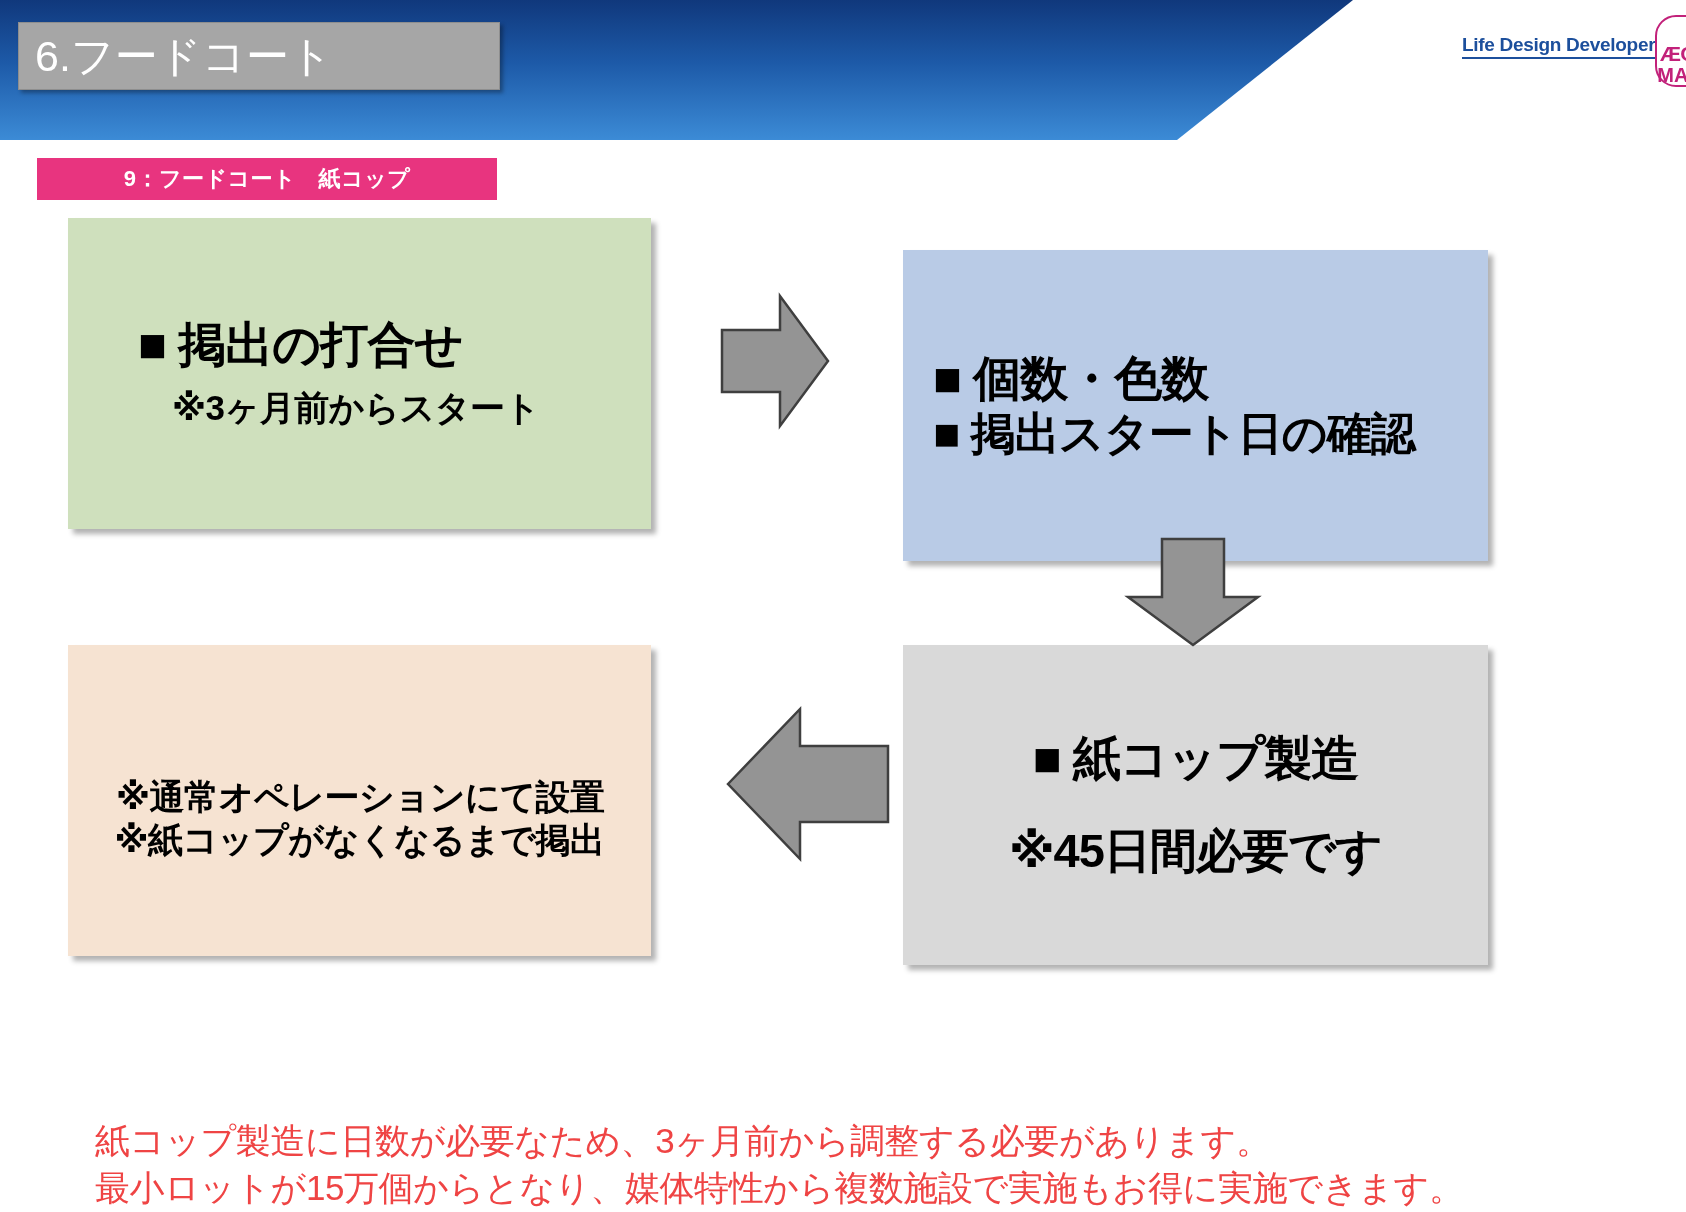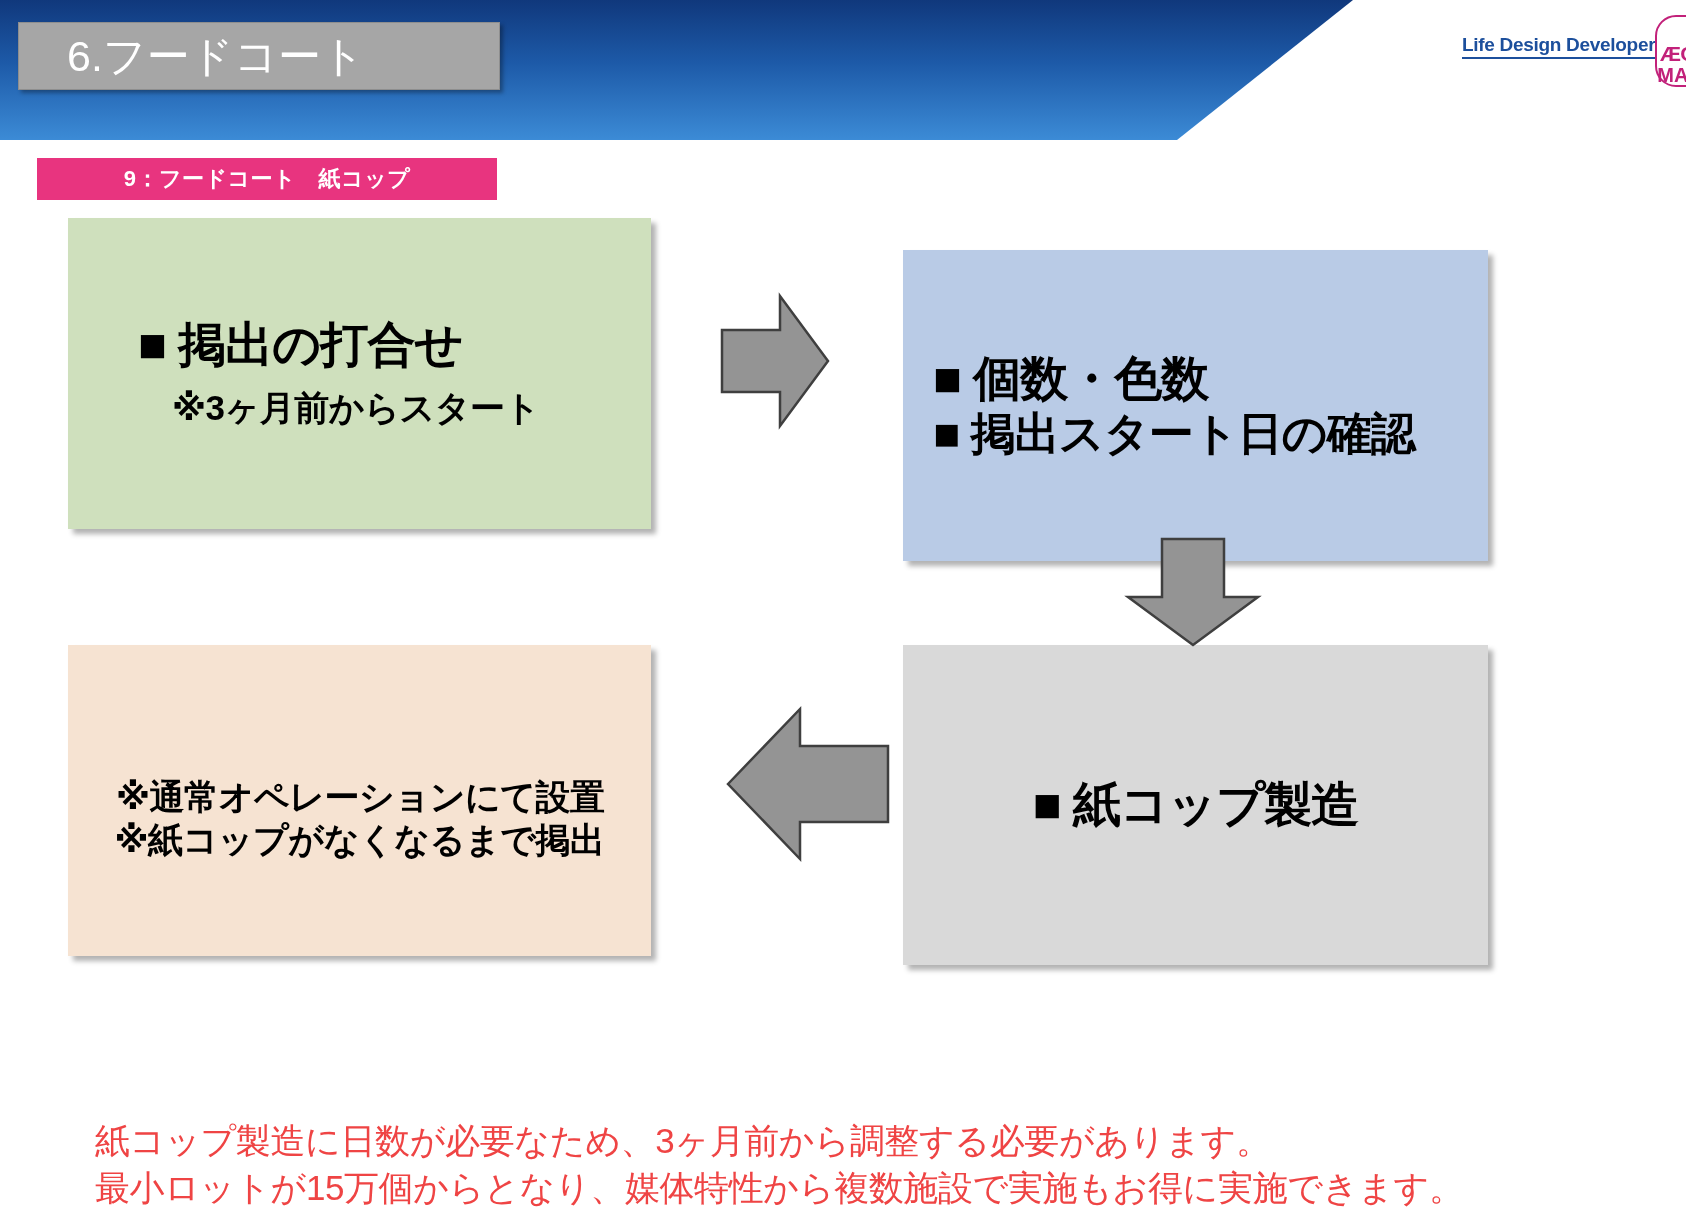--- a/index.html
+++ b/index.html
@@ -41,21 +41,20 @@
     align-items: center;
     padding-left: 16px;
   }
   .title-text {
     color: #ffffff;
     font-size: 43px;
     line-height: 1;
     letter-spacing: 0px;
     white-space: nowrap;
     font-weight: 400;
-    margin-left: 32px;
   }
 
   
   .logo-wrap {
     position: absolute;
     right: 14px; top: 6px;
     width: 210px;
     display: flex;
     flex-direction: row;
     align-items: center;
@@ -229,20 +228,21 @@
     <span class="line-note green-note">※3ヶ月前からスタート</span>
   </div>
 
   <div class="box box-blue">
     <span class="line-head">■ 個数・色数</span>
     <span class="line-head line-head-sm">■ 掲出スタート日の確認</span>
   </div>
 
   <div class="box box-gray">
     <span class="line-head">■ 紙コップ製造</span>
+    <span class="line-note gray-note">※45日間必要です</span>
   </div>
 
   <div class="box box-peach">
     <div class="peach-notes">
       <div class="line-note">※通常オペレーションにて設置</div>
       <div class="line-note">※紙コップがなくなるまで掲出</div>
     </div>
   </div>
 
   <div class="arrow" style="left:722px; top:296px;">

